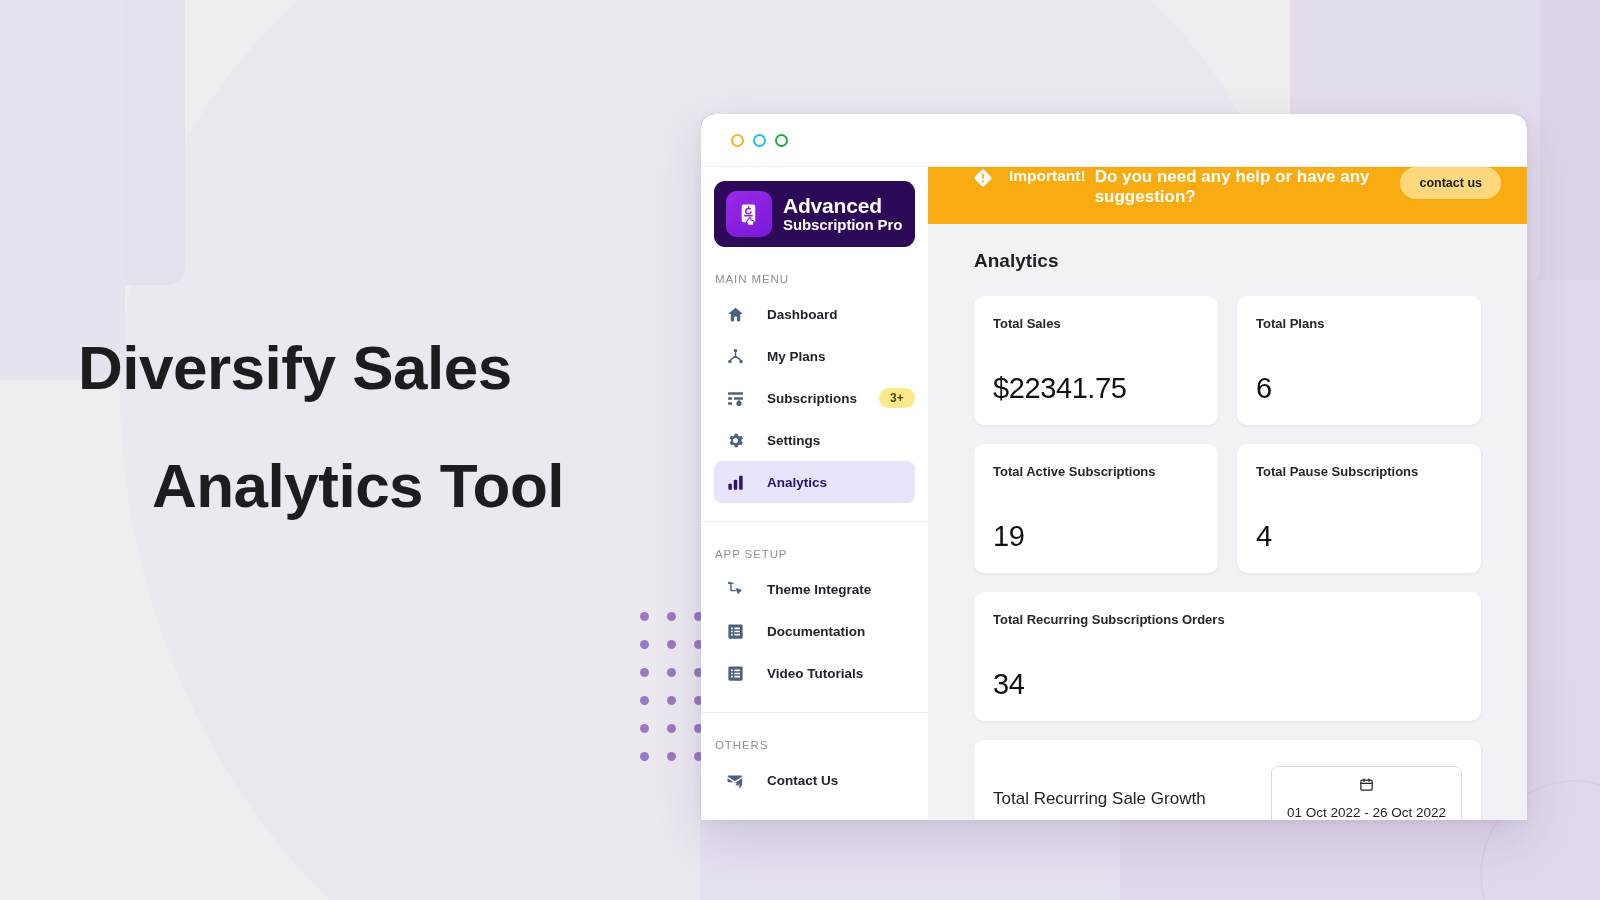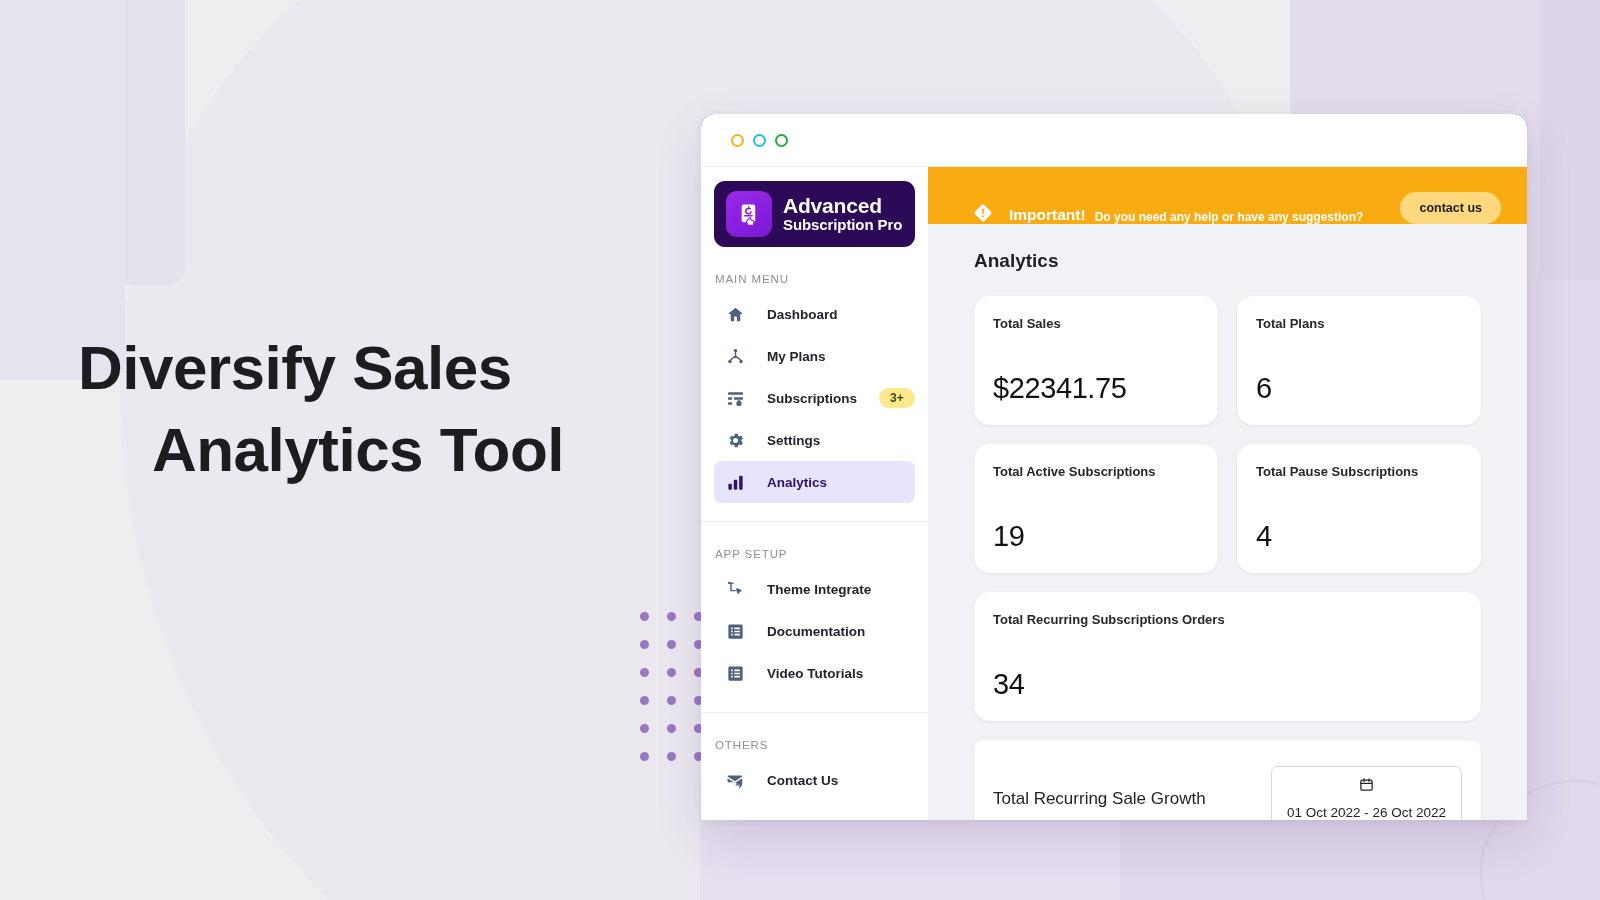--- a/index.html
+++ b/index.html
@@ -40,21 +40,21 @@
   .dot-grid { position: absolute; left: 640px; top: 612px; display: grid;
     grid-template-columns: repeat(5, 27px); grid-auto-rows: 28px; pointer-events: none; }
   .dot-grid i { display: block; width: 9px; height: 9px; border-radius: 50%; background: #9b79c2; }
 
   
   .headline {
     position: absolute; left: 78px; top: 327px; width: 560px;
     font-size: 62px; line-height: 1.32; font-weight: 700;
     color: #1d1d20; letter-spacing: -.5px;
   }
-  .headline .l2 { display: block; text-align: center; }
+  .headline .l2 { display: block; text-align: center; margin-top: 36px; }
 
   
   .window {
     position: absolute; left: 701px; top: 114px; width: 826px; height: 706px;
     background: #1d4ed8; border-radius: 14px 14px 0 0;
     box-shadow: 0 18px 48px rgba(60,40,90,.14), 0 2px 8px rgba(60,40,90,.06);
     overflow: hidden;
   }
 
   .titlebar { height: 52px; background: #fff; display: flex; align-items: center; padding-left: 30px; gap: 9px; }
@@ -100,38 +100,38 @@
   .badge {
     background: #fce98a; color: #4a4119; font-size: 12px; font-weight: 700;
     border-radius: 999px; padding: 4px 11px; line-height: 1;
   }
   .divider { height: 1px; background: #ececf0; margin: 18px 0 0 0; }
 
   
   .main { flex: 1; background: #f1f2f5; display: flex; flex-direction: column; }
 
   .notice {
-    background: #f9ac12; height: 57px; display: flex; align-items: flex-end;
+    background: #f9ac12; height: 57px; display: flex; align-items: flex-start;
     padding: 0 26px 0 44px; gap: 15px; flex: 0 0 57px;
   }
   .notice-ico { width: 22px; height: 22px; flex: 0 0 22px; }
   .notice-strong { color: #fff; font-size: 15.5px; font-weight: 700; }
-  .notice-text { color: #fff; font-size: 12px; font-weight: 600; flex: 1; margin-left: -6px; margin-top: 28px; }
+  .notice-text { color: #fff; font-size: 17px; font-weight: 600; flex: 1; margin-left: -6px; }
   .notice-btn {
     background: #fdd87d; color: #1c1c1f; border: none; border-radius: 999px;
     font-size: 12.5px; font-weight: 700; padding: 9px 19px; cursor: pointer;
     font-family: "Liberation Sans", sans-serif;
   }
 
   .main-scroll { padding: 26px 46px 0 46px; }
   .page-title { font-size: 19px; color: #1f2024; font-weight: 600; margin-bottom: 24px; }
 
   .cards { display: grid; grid-template-columns: 1fr 1fr; gap: 19px; }
   .card {
-    background: #fff; border-radius: 16px; padding: 20px 19px;
+    background: #fff; border-radius: 10px; padding: 20px 19px;
     box-shadow: 0 1px 3px rgba(30,20,60,.07);
     min-height: 128px;
   }
   .card.wide { grid-column: 1 / -1; }
   .card-label { font-size: 13px; font-weight: 700; color: #26272c; margin-bottom: 9px; }
   .card-value { font-size: 29px; font-weight: 500; color: #101114; letter-spacing: -.4px; margin-top: 41px; }
 
   .growth-card {
     background: #fff; border-radius: 10px; margin-top: 19px; padding: 26px 19px 30px 19px;
     box-shadow: 0 1px 3px rgba(30,20,60,.07);

